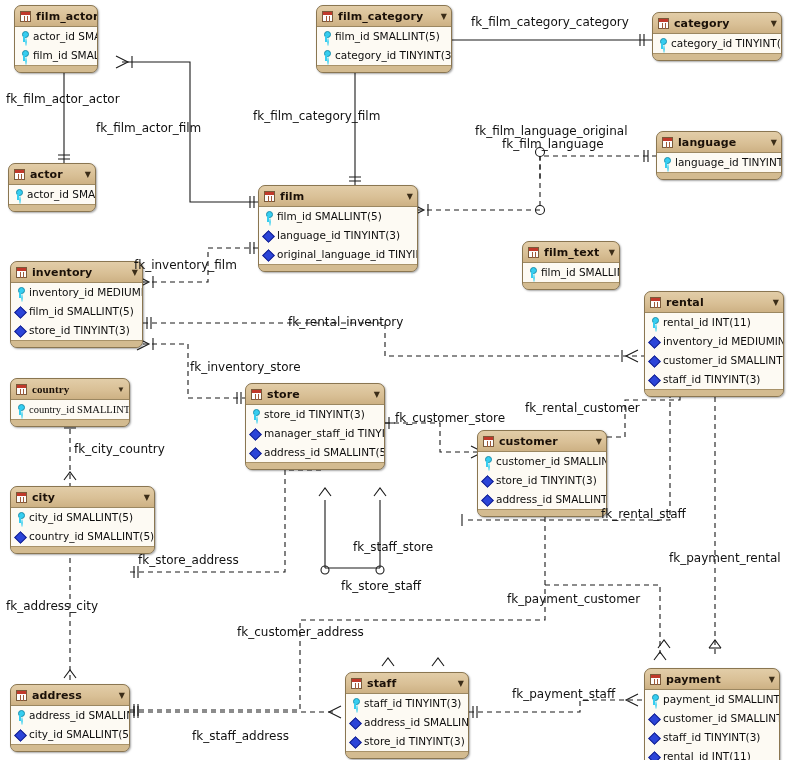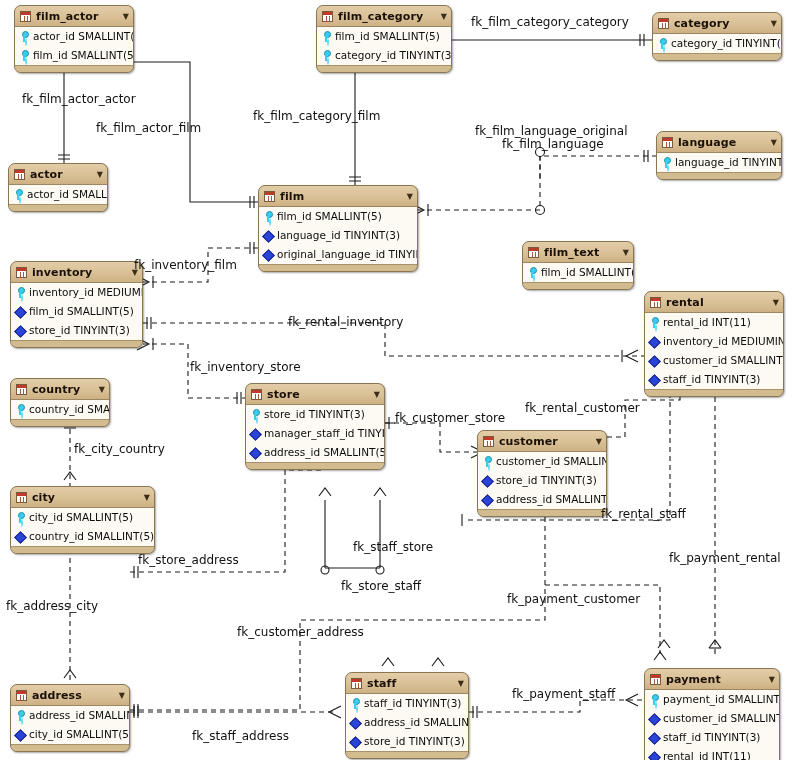--- a/index.html
+++ b/index.html
@@ -236,21 +236,21 @@
     <path class="mk" d="M473,706 L473,718 M477,706 L477,718"></path>
     <path class="mk" d="M638,694 L626,700 L638,706"></path>
 
     <path class="mk" d="M382,666 L388,658 L394,666"></path>
     <path class="mk" d="M432,666 L438,658 L444,666"></path>
 
     <path class="mk" d="M658,648 L664,640 L670,648"></path>
     <path class="mk" d="M709,648 L715,640 L721,648"></path>
   </svg>
 
-  <div class="entity" style="left:14px;top:5px;width:120px;">
+  <div class="entity" style="left:14px;top:5px;width:84px;">
     <div class="entity-header">
       <span class="tbl-icon"></span>
       <span class="tbl-name">film_actor</span>
       <span class="caret">▼</span>
     </div>
     <div class="cols">
       <div class="col pk">
           <span class="col-ico"></span>
           <span class="col-txt">actor_id SMALLINT(5)</span>
         </div>
@@ -304,21 +304,21 @@
     </div>
     <div class="cols">
       <div class="col pk">
           <span class="col-ico"></span>
           <span class="col-txt">language_id TINYINT(3)</span>
         </div>
     </div>
     <div class="pad"></div>
   </div>
 
-  <div class="entity" style="left:8px;top:163px;width:100px;">
+  <div class="entity" style="left:8px;top:163px;width:88px;">
     <div class="entity-header">
       <span class="tbl-icon"></span>
       <span class="tbl-name">actor</span>
       <span class="caret">▼</span>
     </div>
     <div class="cols">
       <div class="col pk">
           <span class="col-ico"></span>
           <span class="col-txt">actor_id SMALLINT(5)</span>
         </div>
@@ -342,21 +342,21 @@
           <span class="col-txt">language_id TINYINT(3)</span>
         </div>
       <div class="col fk">
           <span class="col-ico"></span>
           <span class="col-txt">original_language_id TINYINT(3)</span>
         </div>
     </div>
     <div class="pad"></div>
   </div>
 
-  <div class="entity" style="left:522px;top:241px;width:112px;">
+  <div class="entity" style="left:522px;top:241px;width:98px;">
     <div class="entity-header">
       <span class="tbl-icon"></span>
       <span class="tbl-name">film_text</span>
       <span class="caret">▼</span>
     </div>
     <div class="cols">
       <div class="col pk">
           <span class="col-ico"></span>
           <span class="col-txt">film_id SMALLINT(6)</span>
         </div>
@@ -407,21 +407,21 @@
           <span class="col-txt">customer_id SMALLINT(5)</span>
         </div>
       <div class="col fk">
           <span class="col-ico"></span>
           <span class="col-txt">staff_id TINYINT(3)</span>
         </div>
     </div>
     <div class="pad"></div>
   </div>
 
-  <div class="entity" style="left:10px;top:378px;width:100px;">
+  <div class="entity" style="left:10px;top:378px;width:120px;font-family:Liberation Serif, serif;">
     <div class="entity-header">
       <span class="tbl-icon"></span>
       <span class="tbl-name">country</span>
       <span class="caret">▼</span>
     </div>
     <div class="cols">
       <div class="col pk">
           <span class="col-ico"></span>
           <span class="col-txt">country_id SMALLINT(5)</span>
         </div>
@@ -556,21 +556,21 @@
           <span class="col-txt">address_id SMALLINT(5)</span>
         </div>
       <div class="col fk">
           <span class="col-ico"></span>
           <span class="col-txt">city_id SMALLINT(5)</span>
         </div>
     </div>
     <div class="pad"></div>
   </div>
 
-  <div class="rel-label" style="left:22px;top:92px;">fk_film_actor_actor</div>
+  <div class="rel-label" style="left:6px;top:92px;">fk_film_actor_actor</div>
   <div class="rel-label" style="left:96px;top:121px;">fk_film_actor_film</div>
   <div class="rel-label" style="left:253px;top:109px;">fk_film_category_film</div>
   <div class="rel-label" style="left:471px;top:15px;">fk_film_category_category</div>
   <div class="rel-label" style="left:475px;top:124px;">fk_film_language_original</div>
   <div class="rel-label" style="left:502px;top:137px;">fk_film_language</div>
   <div class="rel-label" style="left:134px;top:226px;margin-top:32px;">fk_inventory_film</div>
   <div class="rel-label" style="left:288px;top:315px;">fk_rental_inventory</div>
   <div class="rel-label" style="left:190px;top:360px;">fk_inventory_store</div>
   <div class="rel-label" style="left:74px;top:442px;">fk_city_country</div>
   <div class="rel-label" style="left:395px;top:411px;">fk_customer_store</div>

